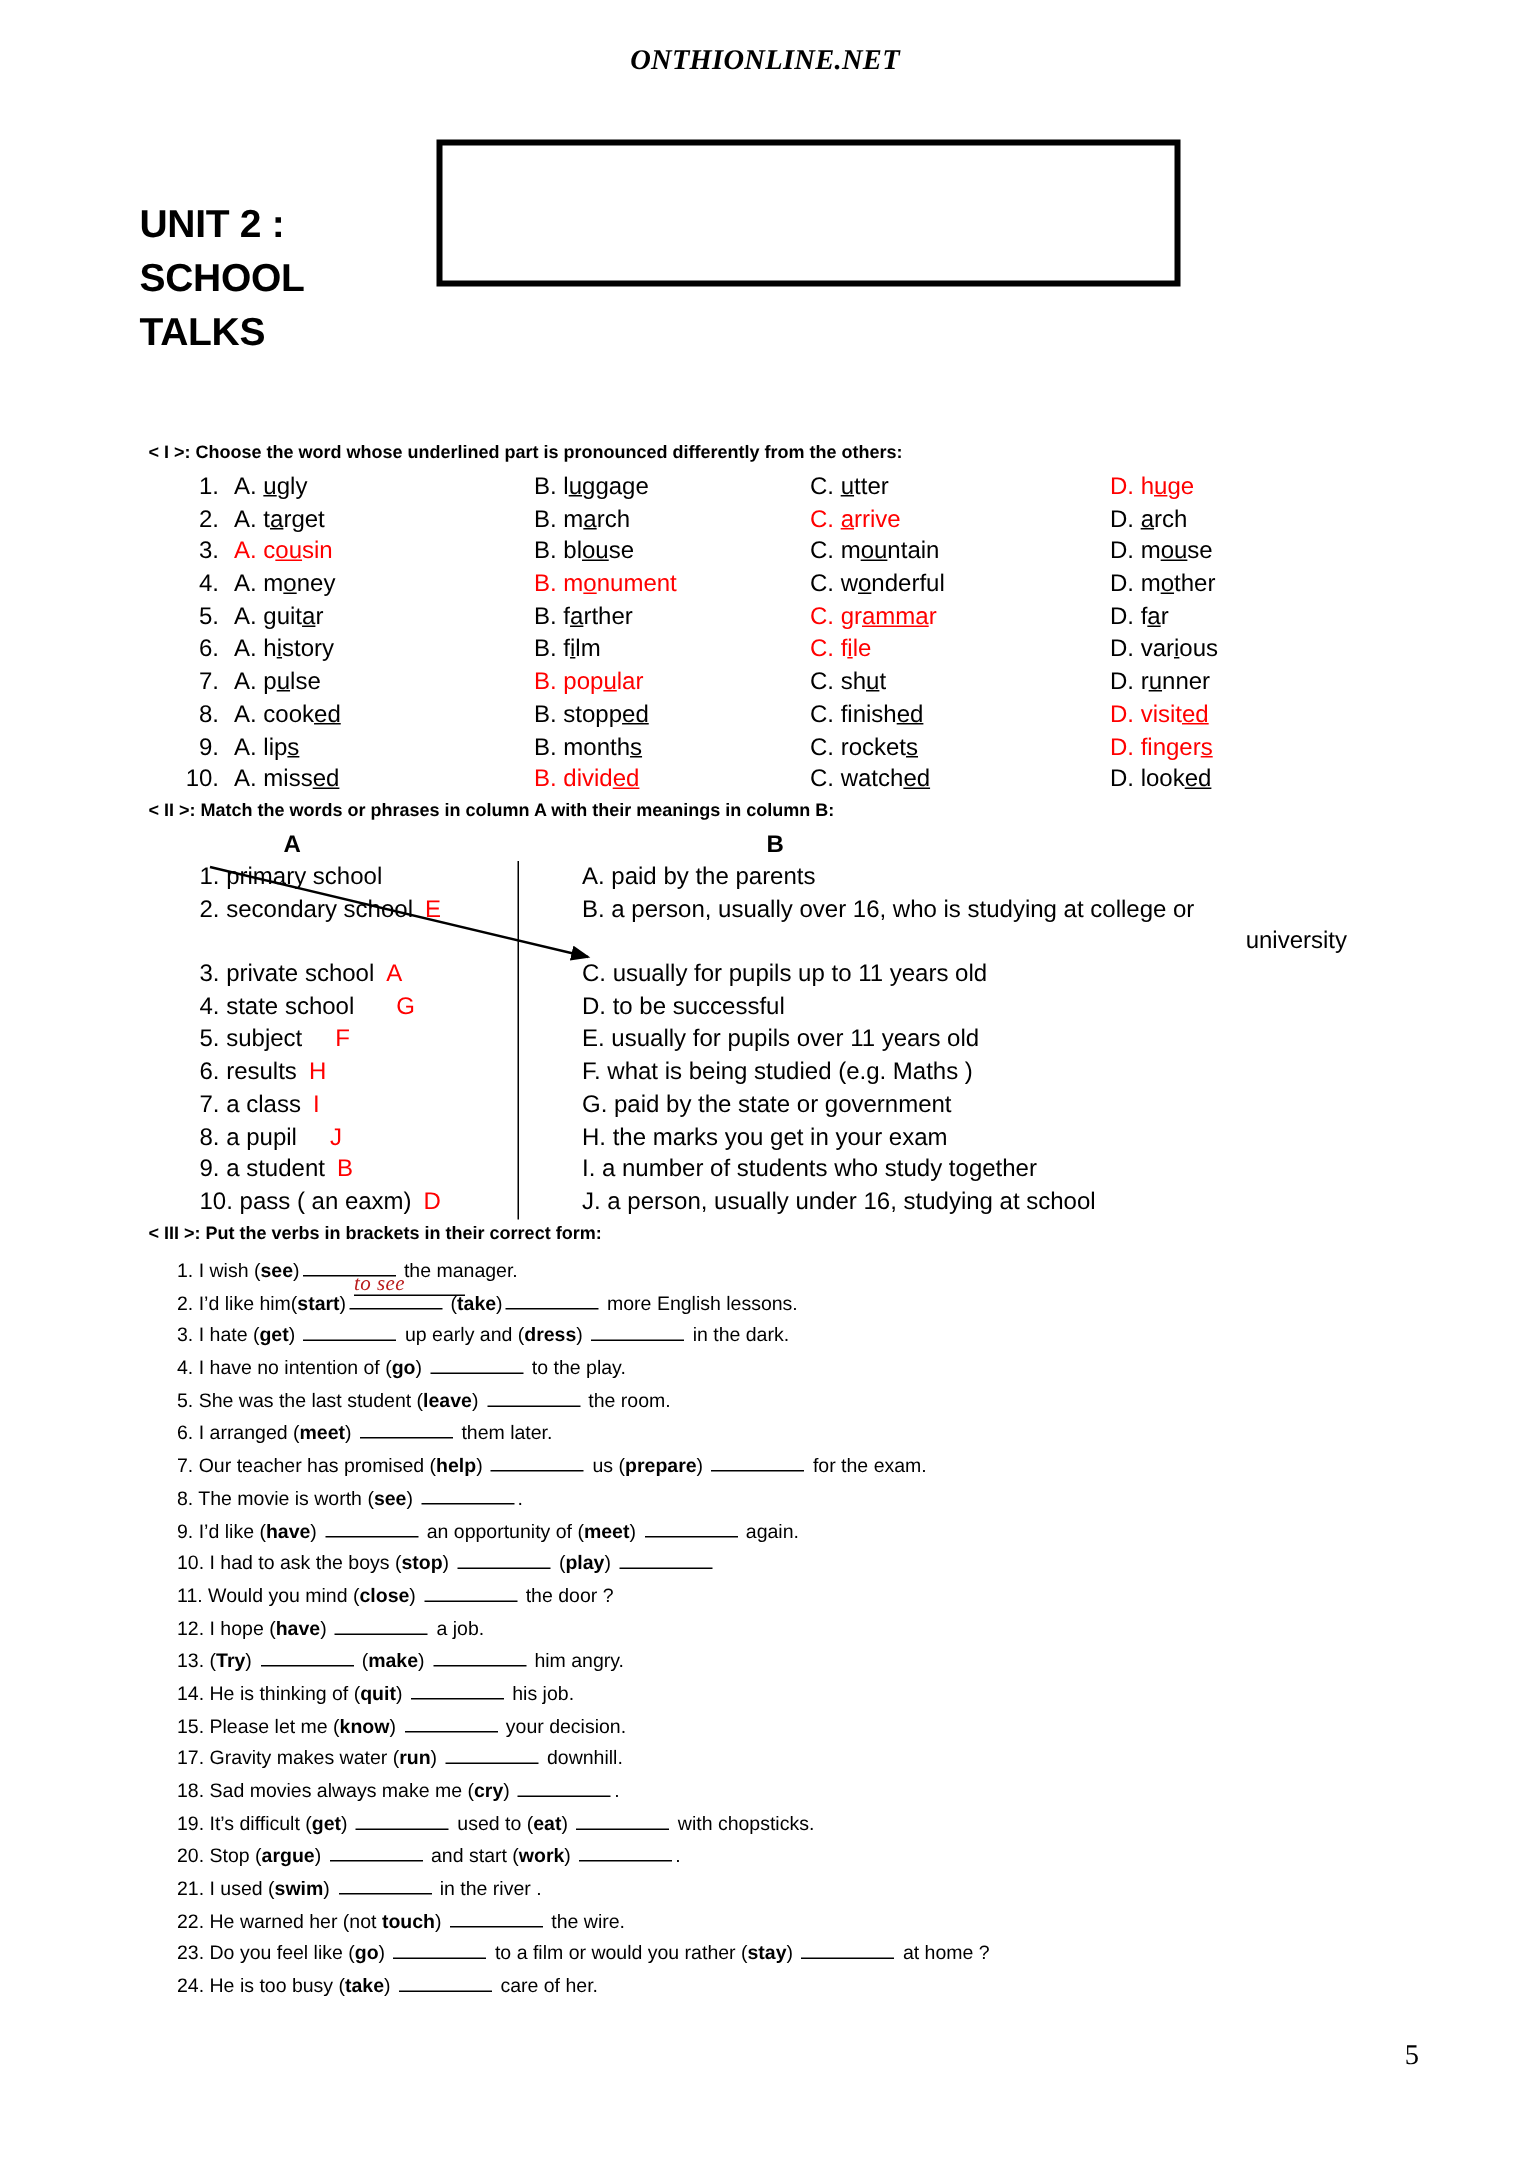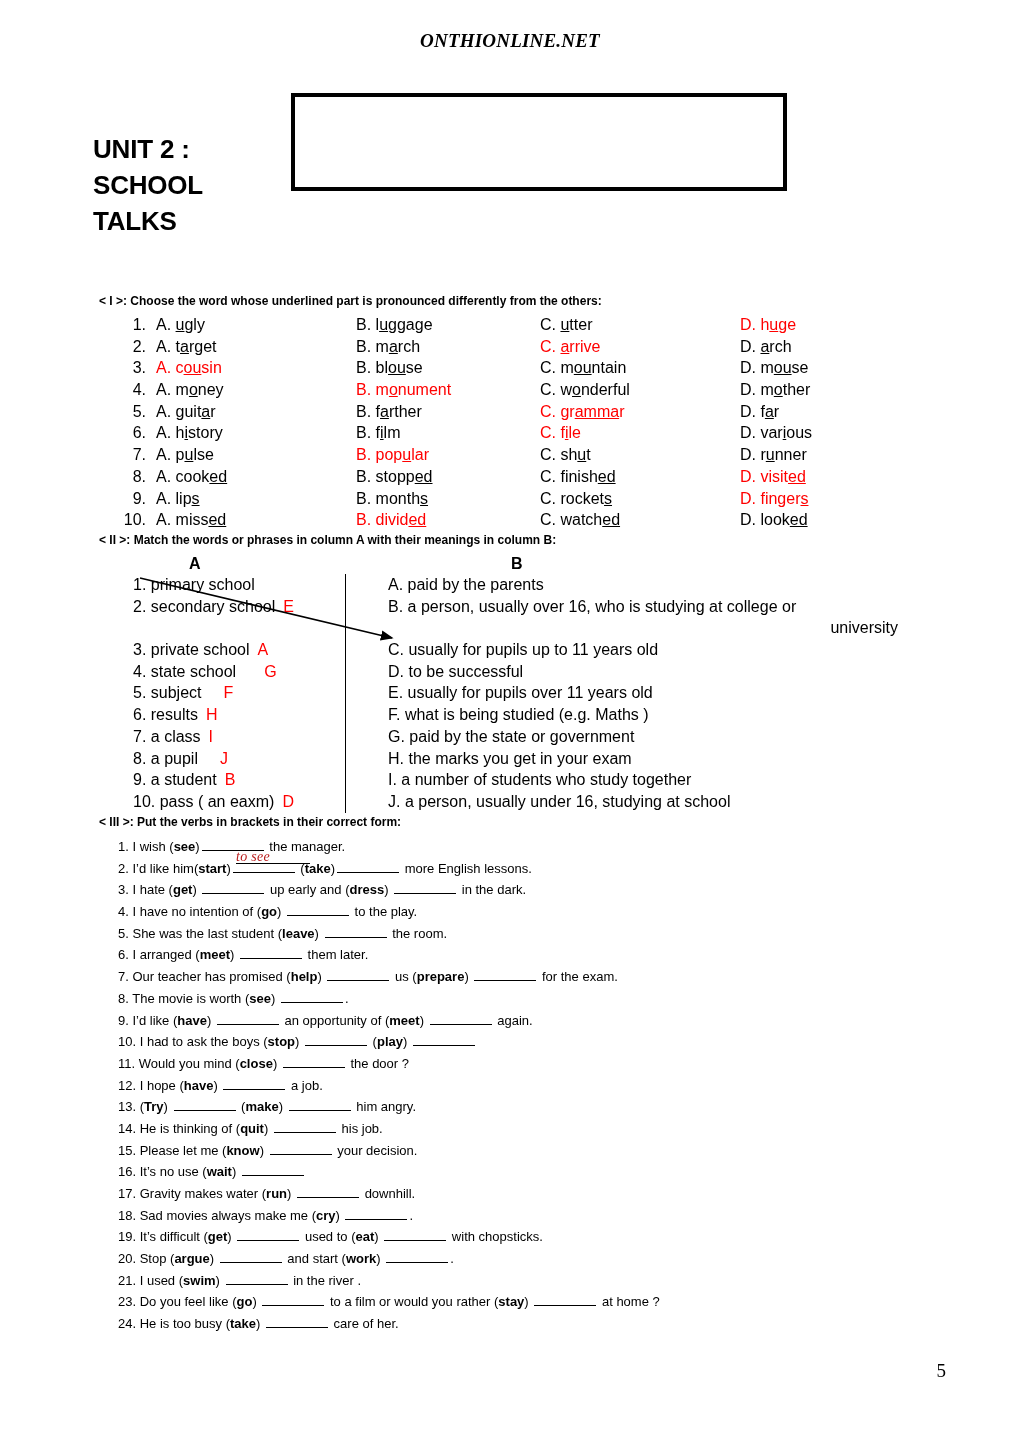--- a/index.html
+++ b/index.html
@@ -345,26 +345,26 @@
       <div class="p3-row"><span>6. </span><span>I arranged (</span><b>meet</b><span>) </span><span class="blank"></span><span> them later.</span></div>
       <div class="p3-row"><span>7. </span><span>Our teacher has promised (</span><b>help</b><span>) </span><span class="blank"></span><span> us (</span><b>prepare</b><span>) </span><span class="blank"></span><span> for the exam.</span></div>
       <div class="p3-row"><span>8. </span><span>The movie is worth (</span><b>see</b><span>) </span><span class="blank"></span><span>.</span></div>
       <div class="p3-row"><span>9. </span><span>I’d like (</span><b>have</b><span>) </span><span class="blank"></span><span> an opportunity of (</span><b>meet</b><span>) </span><span class="blank"></span><span> again.</span></div>
       <div class="p3-row"><span>10. </span><span>I had to ask the boys (</span><b>stop</b><span>) </span><span class="blank"></span><span> (</span><b>play</b><span>) </span><span class="blank"></span></div>
       <div class="p3-row"><span>11. </span><span>Would you mind (</span><b>close</b><span>) </span><span class="blank"></span><span> the door ?</span></div>
       <div class="p3-row"><span>12. </span><span>I hope (</span><b>have</b><span>) </span><span class="blank"></span><span> a job.</span></div>
       <div class="p3-row"><span>13. </span><span>(</span><b>Try</b><span>) </span><span class="blank"></span><span> (</span><b>make</b><span>) </span><span class="blank"></span><span> him angry.</span></div>
       <div class="p3-row"><span>14. </span><span>He is thinking of (</span><b>quit</b><span>) </span><span class="blank"></span><span> his job.</span></div>
       <div class="p3-row"><span>15. </span><span>Please let me (</span><b>know</b><span>) </span><span class="blank"></span><span> your decision.</span></div>
-      <div class="p3-row"><span>16. </span><span>It’s no use (</span><b>wait</b><span>) </span><span class="blank"></span></div>
       <div class="p3-row"><span>17. </span><span>Gravity makes water (</span><b>run</b><span>) </span><span class="blank"></span><span> downhill.</span></div>
       <div class="p3-row"><span>18. </span><span>Sad movies always make me (</span><b>cry</b><span>) </span><span class="blank"></span><span>.</span></div>
       <div class="p3-row"><span>19. </span><span>It’s difficult (</span><b>get</b><span>) </span><span class="blank"></span><span> used to (</span><b>eat</b><span>) </span><span class="blank"></span><span> with chopsticks.</span></div>
       <div class="p3-row"><span>20. </span><span>Stop (</span><b>argue</b><span>) </span><span class="blank"></span><span> and start (</span><b>work</b><span>) </span><span class="blank"></span><span>.</span></div>
       <div class="p3-row"><span>21. </span><span>I used (</span><b>swim</b><span>) </span><span class="blank"></span><span> in the river .</span></div>
+      <div class="p3-row"><span>22. </span><span>He warned her (not </span><b>touch</b><span>) </span><span class="blank"></span><span> the wire.</span></div>
       <div class="p3-row"><span>23. </span><span>Do you feel like (</span><b>go</b><span>) </span><span class="blank"></span><span> to a film or would you rather (</span><b>stay</b><span>) </span><span class="blank"></span><span> at home ?</span></div>
       <div class="p3-row"><span>24. </span><span>He is too busy (</span><b>take</b><span>) </span><span class="blank"></span><span> care of her.</span></div>
     </div>
 
   <div class="handwrite">
     <span>to see</span>
     <span class="hline"></span>
   </div>
 
   <div class="page-number">5</div>

